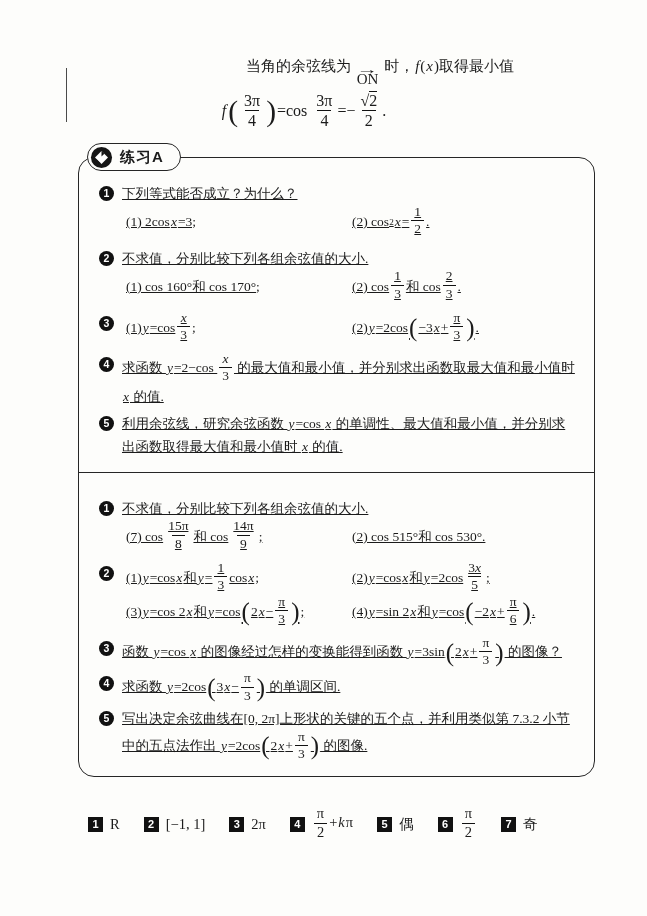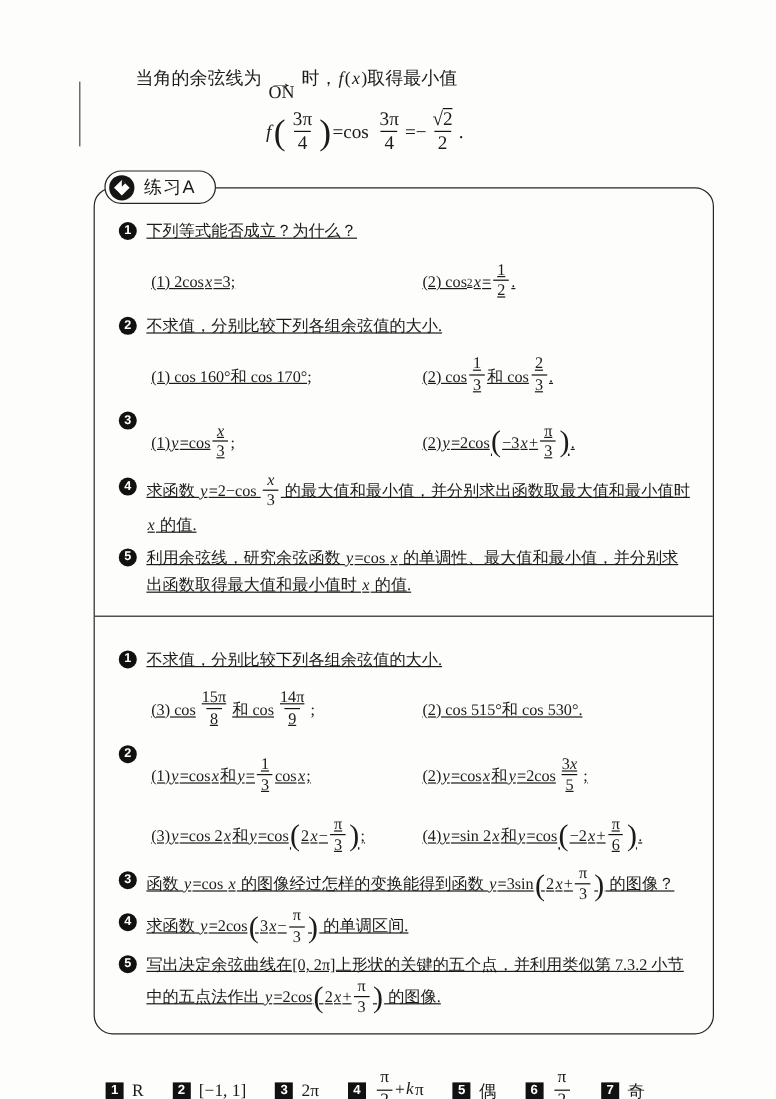--- a/index.html
+++ b/index.html
@@ -5,49 +5,49 @@
   html,body{margin:0;padding:0;background:#e9e9e9;}
   .page{
     width:647px;height:916px;position:relative;overflow:hidden;
     background:#fdfdfb;color:#1b1b1b;
     font-family:"Liberation Serif","DejaVu Serif",serif;
     box-sizing:border-box;padding-top:50px;
   }
   
   .margin-tick{position:absolute;left:66px;top:68px;width:1px;height:54px;background:#4a4a4a;}
   
-  .intro{margin:4px 0 6px 113px;font-size:15px;line-height:1.6;}
+  .intro{margin:4px 0 6px 113px;font-size:15px;line-height:1.6;text-align:center;}
   .center-formula{text-align:center;font-size:16px;margin:2px 40px 22px 0;min-height:42px;}
   
   .ex-wrap{
     width:517px;margin-left:78px;border:1.6px solid #262626;border-radius:16px;
     box-sizing:border-box;background:#fdfdfb;
   }
   .ex-box{position:relative;padding:24px 16px 10px 20px;}
   .ex-box-b{border-top:1.6px solid #262626;}
   .pill{
     position:absolute;top:-15px;left:8px;height:28px;background:#fdfdfb;
     border:1.6px solid #262626;border-radius:15px;
     display:flex;align-items:center;gap:7px;padding:0 16px 0 2px;box-sizing:border-box;
   }
   .pill-icon{width:23px;height:23px;display:inline-flex;}
   .pill-label{
     font-family:"Liberation Sans","DejaVu Sans",sans-serif;
-    font-weight:normal;font-size:15px;letter-spacing:1px;white-space:nowrap;
+    font-weight:bold;font-size:15px;letter-spacing:1px;white-space:nowrap;
   }
   
   .prob{display:flex;gap:8px;font-size:13.5px;line-height:1.75;margin-bottom:3px;}
   .pnum{
     flex:0 0 auto;width:15px;height:15px;border-radius:50%;background:#111;color:#fff;
     font-size:10.5px;font-weight:bold;display:inline-flex;align-items:center;justify-content:center;
     margin-top:4px;font-family:"Liberation Sans","DejaVu Sans",sans-serif;
   }
   .pbody{flex:1;min-width:0;text-decoration:underline;}
   .stem{display:block;}
-  .subrow{display:grid;grid-template-columns:1fr 1fr;padding-left:4px;margin:14px 0 6px;row-gap:18px;}
+  .subrow{display:grid;grid-template-columns:1fr 1fr;padding-left:4px;margin:0 0 6px;row-gap:2px;}
   .subrow > span{display:flex;align-items:center;flex-wrap:wrap;min-height:26px;}
   
   .math .mv, .mv{font-style:italic;padding:0 1px;}
   sup{font-size:0.68em;line-height:0;}
   .frac{display:inline-flex;flex-direction:column;align-items:center;vertical-align:middle;
         line-height:1.08;margin:0 2px;transform:translateY(-1px);}
   .fn{display:block;padding:0 3px 1px;}
   .fd{display:block;border-top:1px solid #111;padding:1px 3px 0;}
   .frac .mv{padding:0;}
   .bp{font-size:1.85em;font-weight:300;line-height:0;vertical-align:-0.18em;padding:0 1px;}
@@ -212,21 +212,21 @@
     </section>
 
     <section class="ex-box ex-box-b">
 
       <div class="prob">
         <span class="pnum">1</span>
         <div class="pbody">
           <span class="stem"><span class="mt">不求值，分别比较下列各组余弦值的大小.</span></span>
           <div class="subrow">
             <span>
-                <span class="mt">(3) cos </span>
+                <span class="mt">(7) cos </span>
                 <span class="frac">
                   <span class="fn"><span class="mt">15π</span></span>
                   <span class="fd"><span class="mt">8</span></span>
                 </span>
                 <span class="mt">和 cos </span>
                 <span class="frac">
                   <span class="fn"><span class="mt">14π</span></span>
                   <span class="fd"><span class="mt">9</span></span>
                 </span>
                 <span class="mt">;</span>

